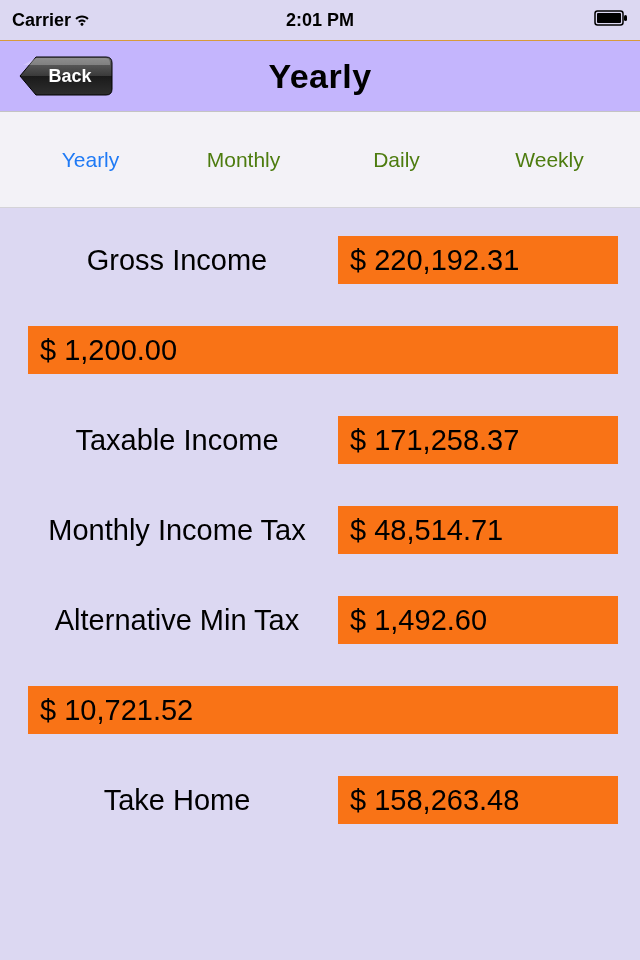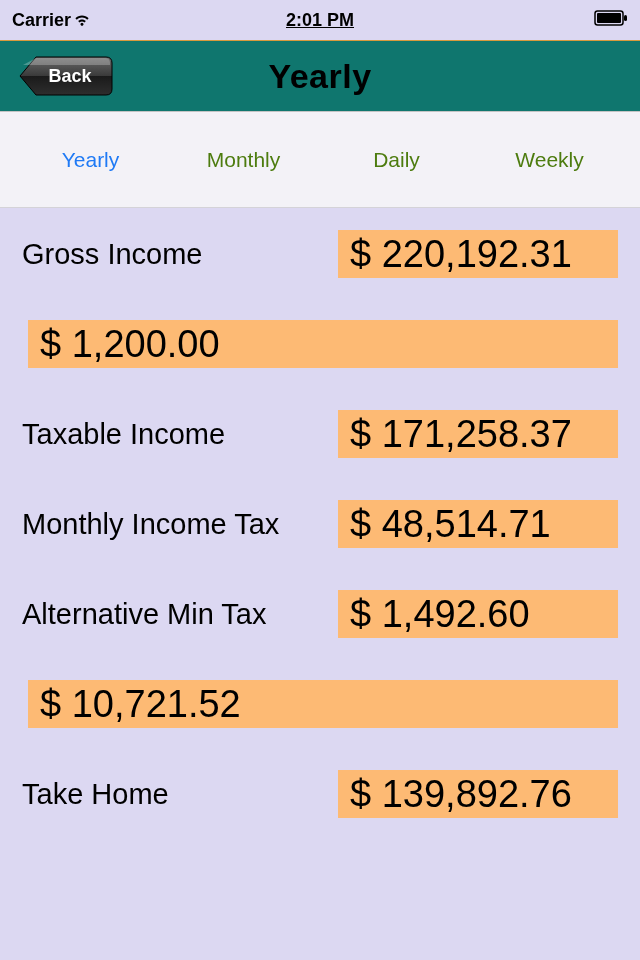--- a/index.html
+++ b/index.html
@@ -14,27 +14,27 @@
       height: 40px;
       display: flex;
       align-items: center;
       justify-content: space-between;
       padding: 0 12px;
       font-size: 18px;
       font-weight: 600;
       color: #000;
     }
     .status-left { display: flex; align-items: center; gap: 0; }
-    .status-center { position: absolute; left: 50%; transform: translateX(-50%); text-decoration: underline; }
+    .status-center { position: absolute; left: 50%; transform: translateX(-50%); }
     .status-right { display: flex; align-items: center; }
     .wifi-icon svg { width: 22px; height: 20px; }
     .battery-icon svg { width: 34px; height: 16px; }
     .nav-bar {
       height: 72px;
-      background: #0f766e;
+      background: #c4b5fd;
       border-top: 1px solid #d89a3c;
       border-bottom: 1px solid #c4c4c4;
       display: flex;
       align-items: center;
       position: relative;
     }
     .back-button {
       margin-left: 18px;
       height: 42px;
       display: flex;
@@ -62,37 +62,38 @@
     }
     .tab-item {
       font-size: 21px;
       color: #4d7c0f;
       cursor: pointer;
       flex: 1;
       text-align: center;
     }
     .tab-item.active { color: #1f7af5; }
     .content {
-      padding: 22px 22px 0 22px;
+      padding: 28px 22px 0 22px;
+      text-align: center;
     }
     .row {
       display: flex;
       align-items: center;
       margin-bottom: 42px;
     }
     .row-label {
       flex: 0 0 310px;
       font-size: 29px;
       color: #000;
       font-weight: 400;
     }
     .row-value {
       flex: 1;
-      background: #fdba74;
-      font-size: 38px;
+      background: #f97316;
+      font-size: 29px;
       color: #000;
       padding: 8px 12px;
       height: 48px;
       display: flex;
       align-items: center;
       margin-left: 6px;
     }
   </style>
 </head>
 <body>
@@ -164,15 +165,15 @@
   </div>
   <div class="row">
     <div class="row-label">Alternative Min Tax</div>
     <div class="row-value">$ 1,492.60</div>
   </div>
   <div class="row">
     <div class="row-value">$ 10,721.52</div>
   </div>
   <div class="row">
     <div class="row-label">Take Home</div>
-    <div class="row-value">$ 139,892.76</div>
+    <div class="row-value">$ 158,263.48</div>
   </div>
 </div>
 
 </body></html>

